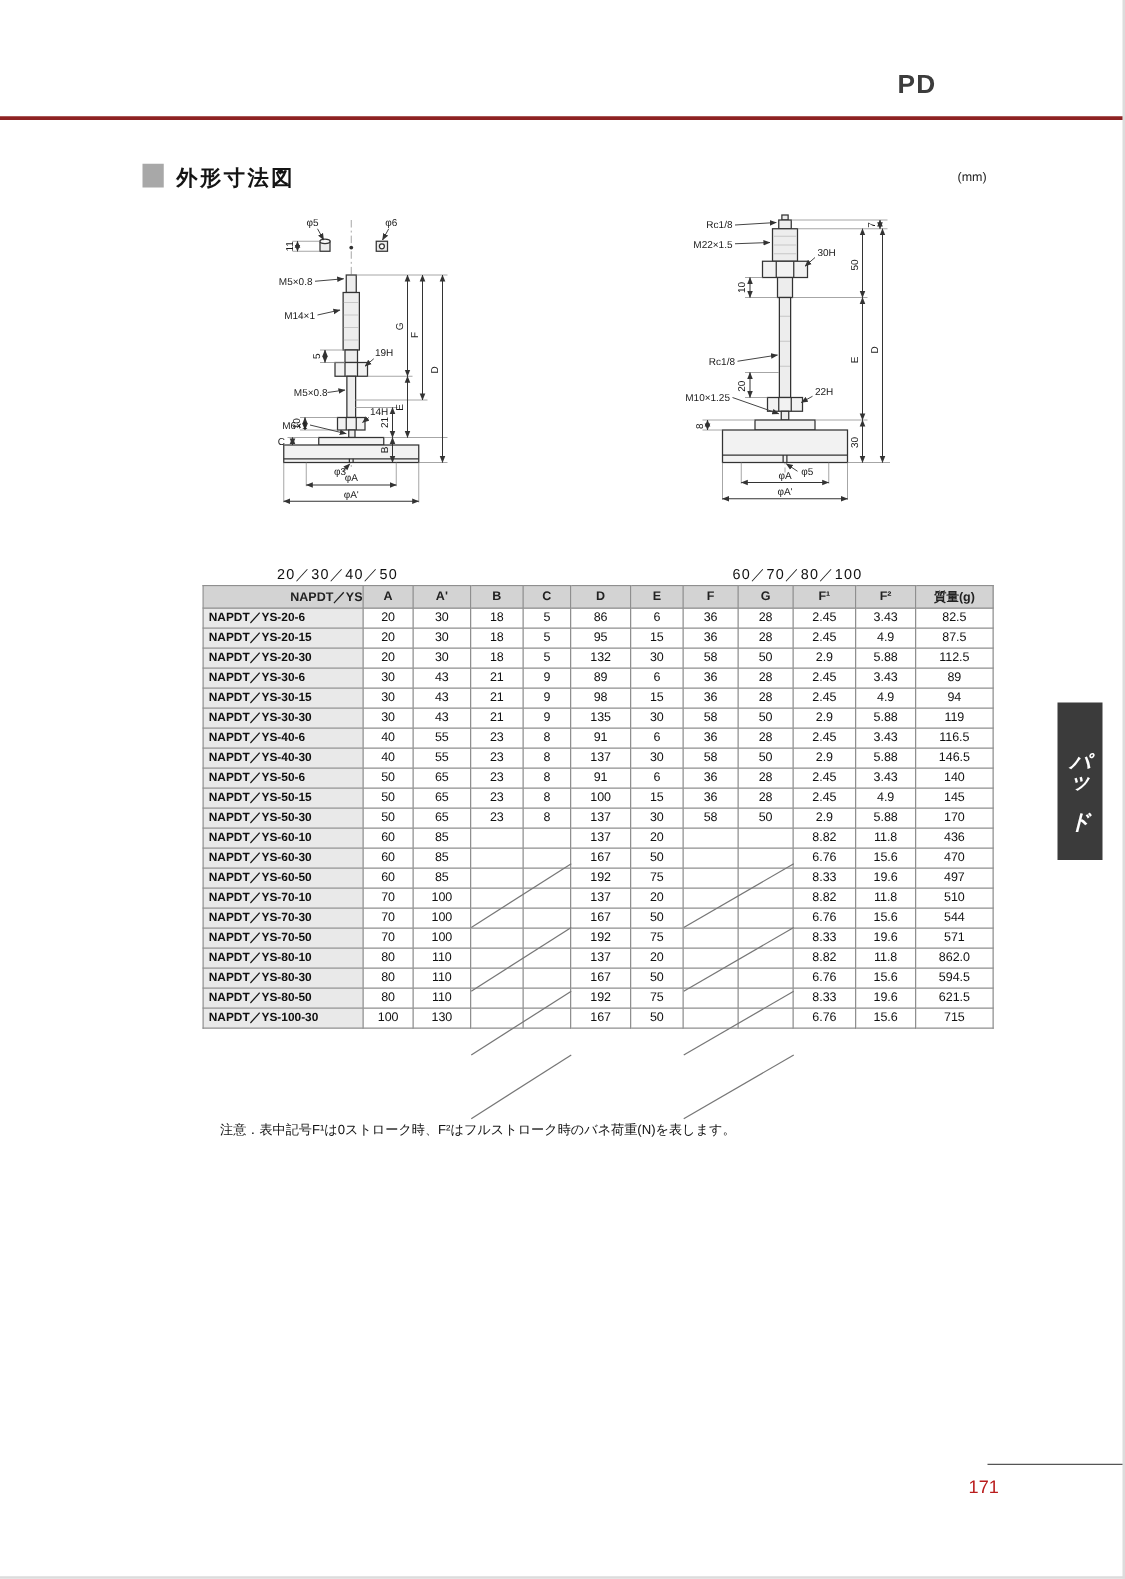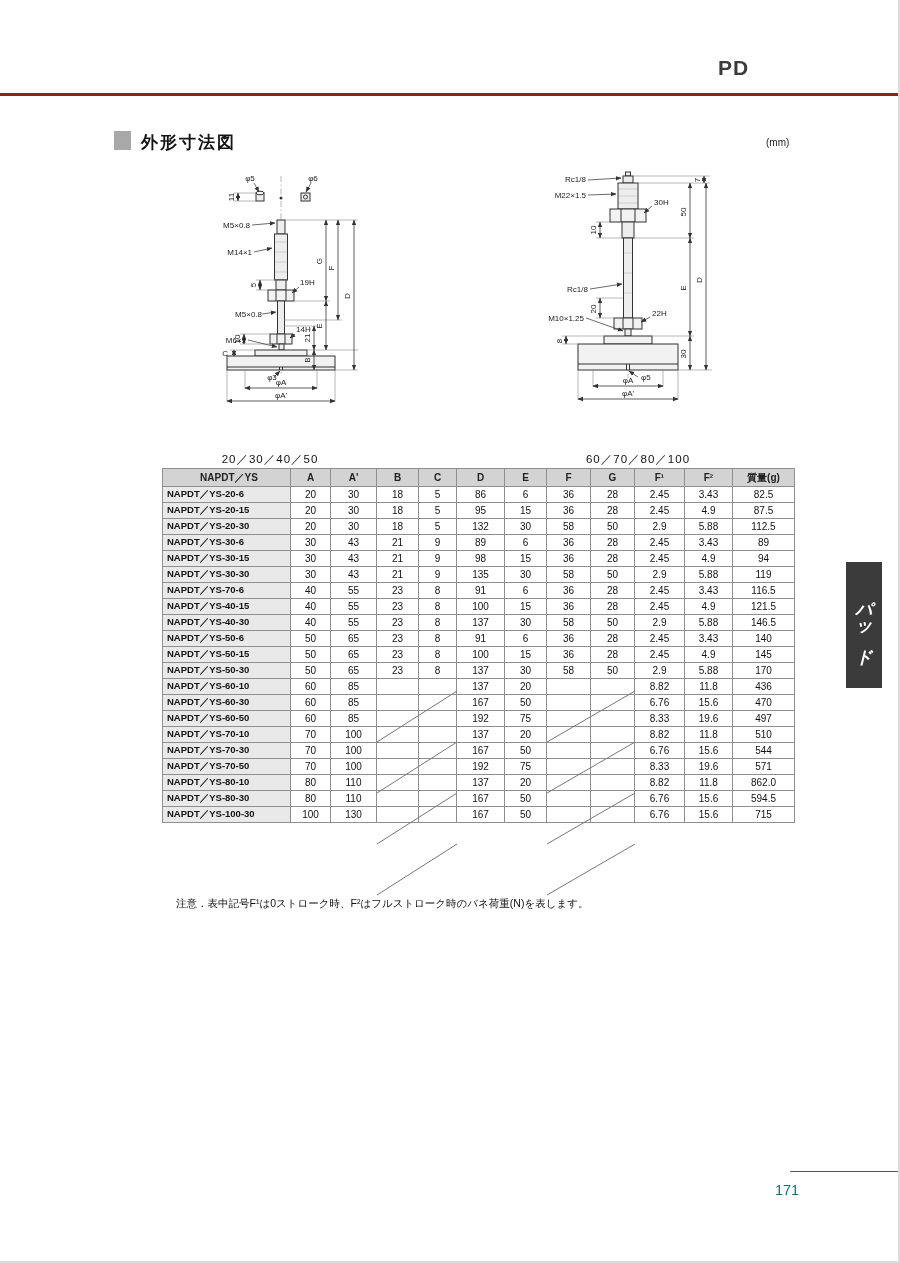--- a/index.html
+++ b/index.html
@@ -36,21 +36,21 @@
 
   .table-wrap { position:absolute; left:162px; top:468px; width:636px; }
   table.dim {
     border-collapse:collapse; table-layout:fixed; width:632px;
     font-size:10px; color:#111; border:1px solid #6f6f6f;
   }
   table.dim th {
     height:18px; background:#d3d3d3; border:1px solid #8f8f8f;
     font-weight:bold; text-align:center; font-size:10px; color:#222;
   }
-  table.dim th:first-child { text-align:center; padding-left:5px;margin-top:45px; }
+  table.dim th:first-child { text-align:right; padding-left:5px;margin-top:45px; }
   table.dim td {
     height:16px; border:1px solid #8f8f8f; text-align:center; background:#fff;
     white-space:nowrap; overflow:hidden;
   }
   table.dim td.name-cell {
     background:#e9e9e9; text-align:left; padding-left:4px;
     font-weight:bold; font-size:9.5px;margin-top:41px;
   }
   .slash-overlay { position:absolute; left:0; top:0; pointer-events:none; }
 
@@ -61,21 +61,21 @@
     position:absolute; left:846px; top:562px; width:36px; height:126px;
     background:#3b3b3b; color:#fff; display:flex; align-items:center; justify-content:center;
     writing-mode:vertical-rl; font-size:17px; font-weight:bold; font-style:italic;
     letter-spacing:4px; cursor:pointer;
   }
   .footer-rule {
     position:absolute; left:790px; top:1171px; width:110px; height:1px; background:#555;
   }
   .page-number {
     position:absolute; left:762px; top:1182px; width:50px; text-align:center;
-    font-size:14.5px; color:#0f766e;
+    font-size:14.5px; color:#b91c1c;
   }
   svg text { font-family:"Liberation Sans", sans-serif; font-size:8px; fill:#1a1a1a; }
   .part { stroke:#333; stroke-width:1; }
   .dimln { stroke:#333; stroke-width:0.8; fill:none; }
   .extln { stroke:#888; stroke-width:0.6; fill:none; }
   .leader { stroke:#444; stroke-width:0.8; fill:none; }
   .cl { stroke:#999; stroke-width:0.7; stroke-dasharray:6,2.5,1.5,2.5; }
   .thread { stroke:#b9b9b9; stroke-width:0.6; }
 </style>
 </head>
@@ -409,48 +409,34 @@
             <td class="val-cell">9</td>
             <td class="val-cell">135</td>
             <td class="val-cell">30</td>
             <td class="val-cell">58</td>
             <td class="val-cell">50</td>
             <td class="val-cell">2.9</td>
             <td class="val-cell">5.88</td>
             <td class="val-cell">119</td>
           </tr>
           <tr>
-            <td class="name-cell">NAPDT／YS-70-6</td>
+            <td class="name-cell">NAPDT／YS-40-6</td>
             <td class="val-cell">40</td>
             <td class="val-cell">55</td>
             <td class="val-cell">23</td>
             <td class="val-cell">8</td>
             <td class="val-cell">91</td>
             <td class="val-cell">6</td>
             <td class="val-cell">36</td>
             <td class="val-cell">28</td>
             <td class="val-cell">2.45</td>
             <td class="val-cell">3.43</td>
             <td class="val-cell">116.5</td>
           </tr>
           <tr>
-            <td class="name-cell">NAPDT／YS-40-15</td>
-            <td class="val-cell">40</td>
-            <td class="val-cell">55</td>
-            <td class="val-cell">23</td>
-            <td class="val-cell">8</td>
-            <td class="val-cell">100</td>
-            <td class="val-cell">15</td>
-            <td class="val-cell">36</td>
-            <td class="val-cell">28</td>
-            <td class="val-cell">2.45</td>
-            <td class="val-cell">4.9</td>
-            <td class="val-cell">121.5</td>
-          </tr>
-          <tr>
             <td class="name-cell">NAPDT／YS-40-30</td>
             <td class="val-cell">40</td>
             <td class="val-cell">55</td>
             <td class="val-cell">23</td>
             <td class="val-cell">8</td>
             <td class="val-cell">137</td>
             <td class="val-cell">30</td>
             <td class="val-cell">58</td>
             <td class="val-cell">50</td>
             <td class="val-cell">2.9</td>
@@ -603,20 +589,34 @@
             <td class="val-cell">110</td>
             <td class="val-cell"></td>
             <td class="val-cell"></td>
             <td class="val-cell">167</td>
             <td class="val-cell">50</td>
             <td class="val-cell"></td>
             <td class="val-cell"></td>
             <td class="val-cell">6.76</td>
             <td class="val-cell">15.6</td>
             <td class="val-cell">594.5</td>
+          </tr>
+          <tr>
+            <td class="name-cell">NAPDT／YS-80-50</td>
+            <td class="val-cell">80</td>
+            <td class="val-cell">110</td>
+            <td class="val-cell"></td>
+            <td class="val-cell"></td>
+            <td class="val-cell">192</td>
+            <td class="val-cell">75</td>
+            <td class="val-cell"></td>
+            <td class="val-cell"></td>
+            <td class="val-cell">8.33</td>
+            <td class="val-cell">19.6</td>
+            <td class="val-cell">621.5</td>
           </tr>
           <tr>
             <td class="name-cell">NAPDT／YS-100-30</td>
             <td class="val-cell">100</td>
             <td class="val-cell">130</td>
             <td class="val-cell"></td>
             <td class="val-cell"></td>
             <td class="val-cell">167</td>
             <td class="val-cell">50</td>
             <td class="val-cell"></td>

